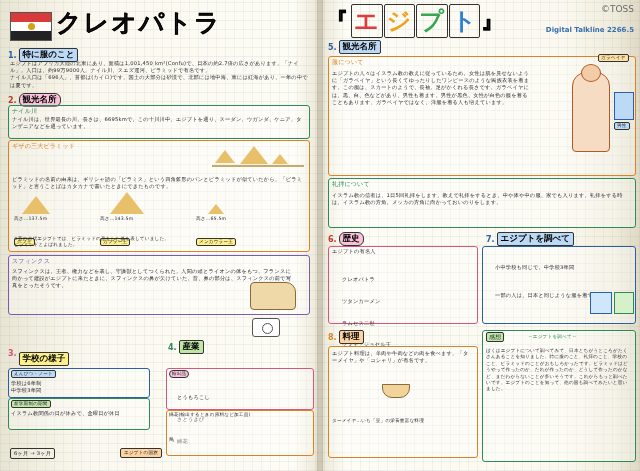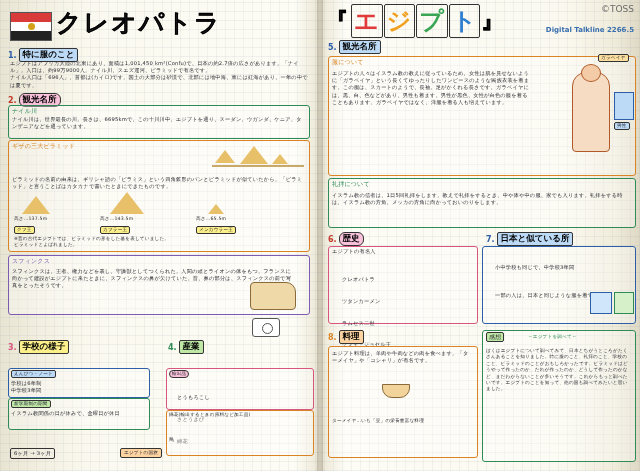--- a/index.html
+++ b/index.html
@@ -35,21 +35,21 @@
 
   
   .sec{position:absolute;display:flex;align-items:center;gap:2px;}
   .secnum{font-size:8px;font-weight:bold;}
   .secttl{font-size:8.5px;font-weight:bold;padding:0 3px;}
   .bx{border:1.2px solid #333;border-radius:2px;}
 
   .blue{color:#2c5fa8;} .red{color:#c0392b;} .green{color:#2e8b57;}
   .orange{color:#d98324;} .pink{color:#d6567f;} .purple{color:#7c5bb0;}
 
-  .hl-y{background:#fdf08a;} .hl-g{background:#bfe8a7;} .hl-p{background:#f9c2da;border-radius:6px;}
+  .hl-y{background:#fdf08a;margin-top:12px;} .hl-g{background:#bfe8a7;} .hl-p{background:#f9c2da;border-radius:6px;}
   .hl-b{background:#bcd9f5;} .hl-o{background:#fcd3a1;}
 
   .box{position:absolute;border:1.3px solid #555;border-radius:3px;background:rgba(255,255,255,.35);}
   .txt{position:absolute;white-space:pre-wrap;}
 
   
   .title-wrap{position:absolute;left:56px;top:6px;display:flex;align-items:center;gap:3px;}
   .kanji{font-size:25px;font-weight:bold;color:#1b1b20;letter-spacing:2px;
     -webkit-text-stroke:.3px #000;}
   .kata{font-size:24px;font-weight:bold;letter-spacing:1px;}
@@ -214,21 +214,21 @@
     <div class="txt hw tiny" style="left:10px;top:248px;width:140px;">エジプトの有名人</div>
     <ul class="lst txt hw tiny" style="left:12px;top:262px;width:138px;">
       <li>クレオパトラ</li>
       <li>ツタンカーメン</li>
       <li>ラムセス二世</li>
       <li>クフ王・ジョセル王</li>
     </ul>
 
     <div class="sec" style="left:164px;top:232px;">
       <span class="secnum blue">7.</span>
-      <span class="secttl bx hl-b">日本と似ている所</span>
+      <span class="secttl bx hl-b">エジプトを調べて</span>
     </div>
     <div class="box" style="left:160px;top:246px;width:152px;height:76px;border-color:#2c5fa8;"></div>
     <ul class="lst txt hw tiny" style="left:165px;top:250px;width:144px;">
       <li style="margin-bottom:6px;">小中学校も同じで、中学校3年間</li>
       <li>一部の人は、日本と同じような服を着ています</li>
     </ul>
     <div style="position:absolute;left:268px;top:292px;width:20px;height:20px;border:1.2px solid #2c5fa8;background:#cfe6fb;"></div>
     <div style="position:absolute;left:292px;top:292px;width:18px;height:20px;border:1.2px solid #2e8b57;background:#d6f0c9;"></div>
 
     <div class="sec" style="left:6px;top:330px;">

